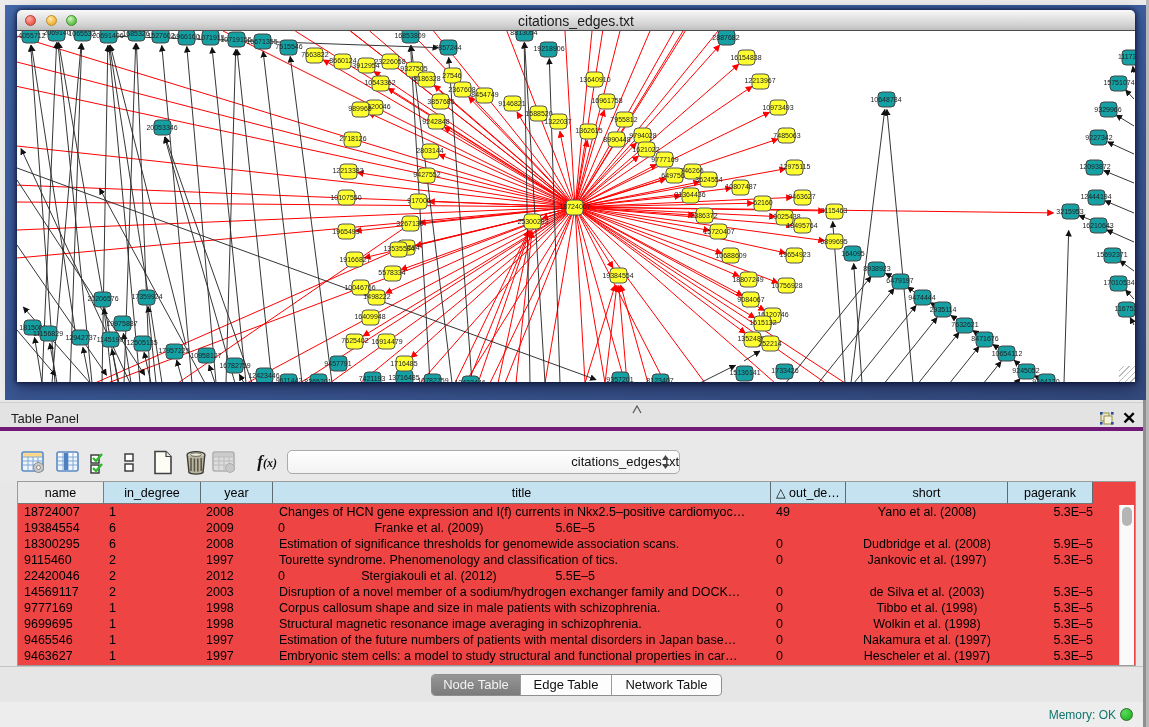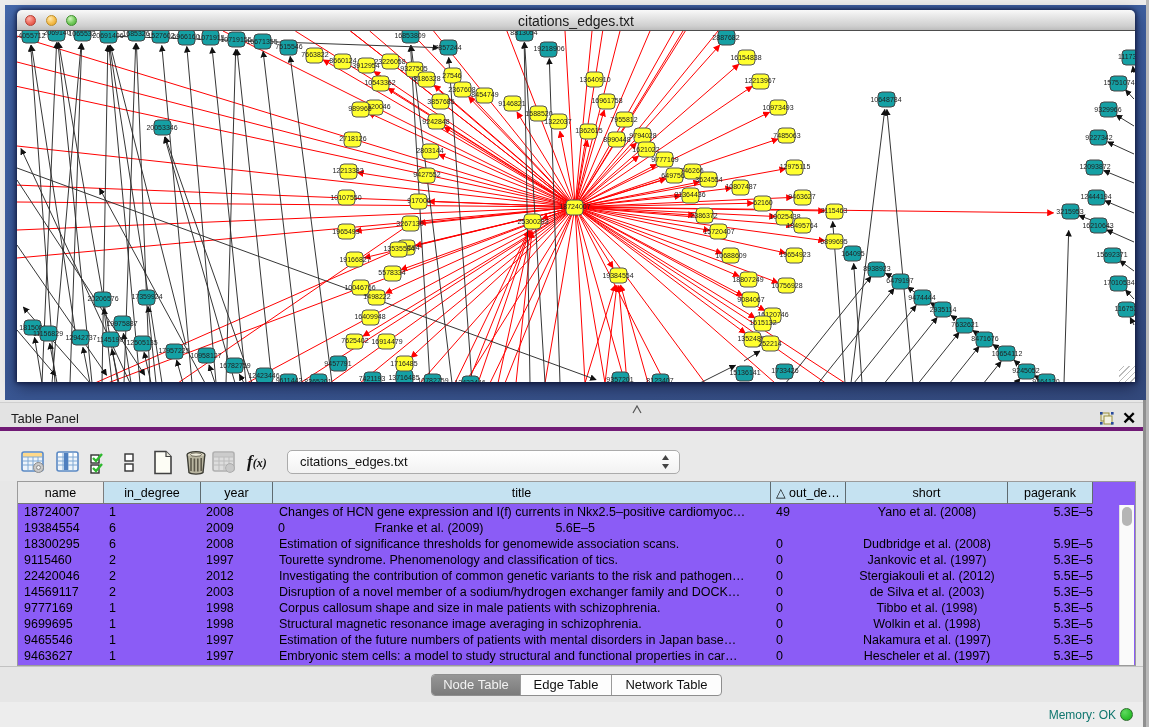--- a/index.html
+++ b/index.html
@@ -25,26 +25,26 @@
 .nl { font-size:7px; fill:#222; text-anchor:middle; font-family:"Liberation Sans",sans-serif; }
 #grip { position:absolute; right:0; bottom:0; width:16px; height:16px;
   background:repeating-linear-gradient(135deg,transparent 0 3px,#bbb 3px 4px); }
 
 #tp { position:absolute; left:0; top:400px; width:1149px; height:327px; background:#e7e7e7; }
 #tpbar { position:absolute; left:0; top:2px; width:1149px; height:29px;
   background:#e3e3e3; border-top:1px solid #cfcfcf; border-bottom:4px solid #701a75; }
 #tpbar .t { position:absolute; left:11px; top:8px; font-size:13px; color:#1c1c1c; }
 #xicon { position:absolute; left:1122px; top:5px; font-size:17px; font-weight:bold; color:#000; }
 #flicon { position:absolute; left:1100px; top:9px; width:14px; height:13px; }
-#toolbar { position:absolute; left:0; top:31px; width:1149px; height:50px; background:#e9e9e9; }
+#toolbar { position:absolute; left:0; top:31px; width:1149px; height:50px; background:#e9e9e9;text-align:right; }
 #combo { position:absolute; left:287px; top:19px; width:393px; height:24px; background:linear-gradient(#ffffff,#f2f2f2);
   border:1px solid #ababab; border-radius:5px; font-size:13px; color:#111; line-height:22px; padding-left:12px; }
 #combo .arr { position:absolute; right:9px; top:3px; }
 
-#tbl { position:absolute; left:17px; top:81px; width:1119px; height:185px; background:#8b5cf6;
+#tbl { position:absolute; left:17px; top:81px; width:1119px; height:185px; background:#ef4444;
   border:1px solid #9b9b9b; font-size:12.5px; color:#000; }
 #thead { position:absolute; left:0; top:0; width:1103px; height:22px; display:flex; }
 #thead div { height:22px; line-height:22px; text-align:center; font-size:12.5px;
   background:#c5e2f1; border-right:1px solid #5f6b70; border-bottom:1px solid #767676; }
 #thead div.g { background:#e9e9e9; border-right:1px solid #7c7c7c; }
 #tbody { position:absolute; left:0; top:22px; width:1103px; }
 .tr { display:flex; height:16px; line-height:16px; white-space:nowrap; }
 .tr div { overflow:hidden; }
 .c0 { width:86px; padding-left:6px; }
 .c1 { width:97px; padding-left:5px; }
@@ -934,21 +934,20 @@
             <div class="c2">1997</div>
             <div class="c3">Tourette syndrome. Phenomenology and classification of tics.</div>
             <div class="c4">0</div>
             <div class="c5">Jankovic et al. (1997)</div>
             <div class="c6">5.3E–5</div>
           </div>
 <div class="tr">
             <div class="c0">22420046</div>
             <div class="c1">2</div>
             <div class="c2">2012</div>
-            <div class="c3">Investigating the contribution of common genetic variants to the risk and pathogen…</div>
             <div class="c4">0</div>
             <div class="c5">Stergiakouli et al. (2012)</div>
             <div class="c6">5.5E–5</div>
           </div>
 <div class="tr">
             <div class="c0">14569117</div>
             <div class="c1">2</div>
             <div class="c2">2003</div>
             <div class="c3">Disruption of a novel member of a sodium/hydrogen exchanger family and DOCK…</div>
             <div class="c4">0</div>

